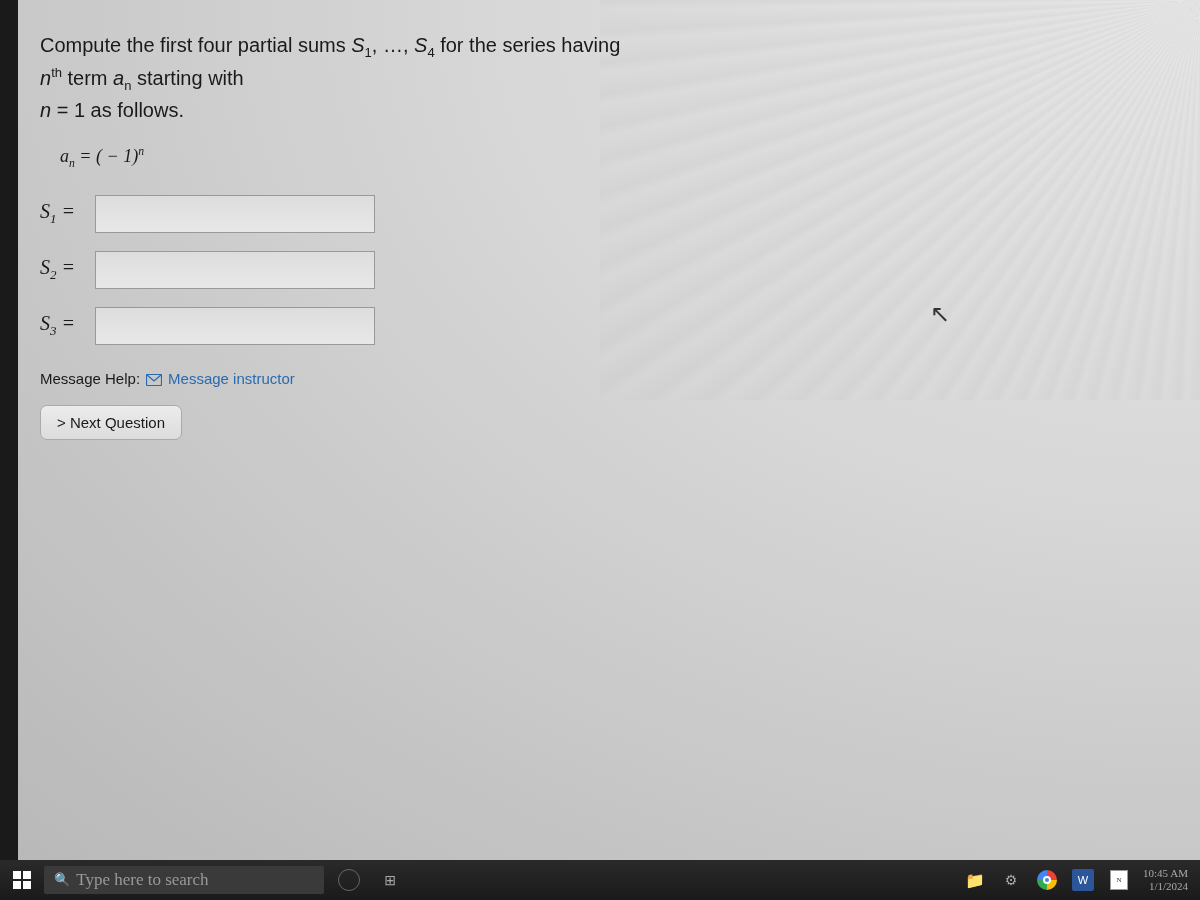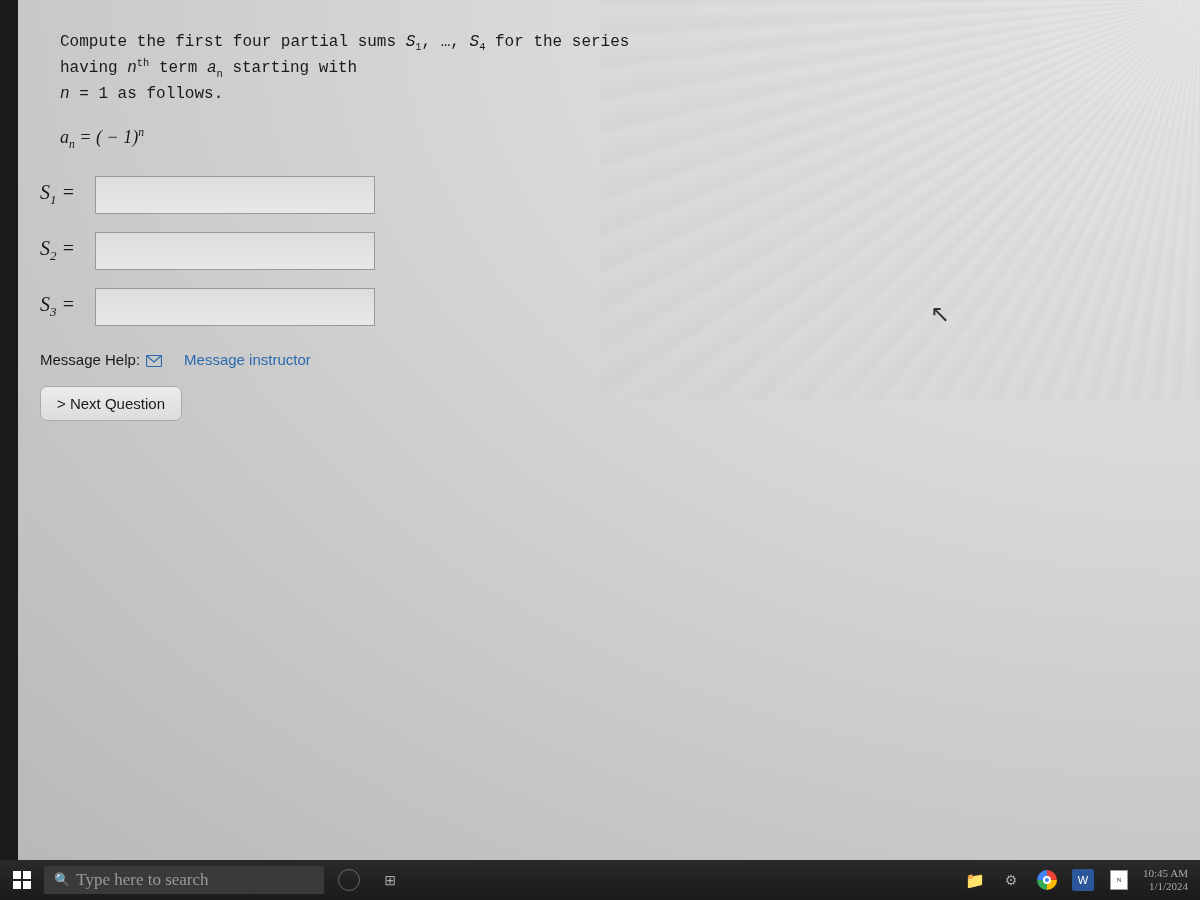--- a/index.html
+++ b/index.html
@@ -42,26 +42,25 @@
       z-index: 0;
     }
 
     .content-area {
       position: relative;
       z-index: 1;
       max-width: 600px;
     }
 
     .problem-title {
-      font-size: 16px;
-      font-family: Liberation Mono, monospace;
+      font-size: 20px;
+      font-family: Liberation Sans, sans-serif;
       color: #1a1a1a;
       line-height: 1.5;
       margin-bottom: 20px;
-      margin-left: 20px;
     }
 
     .formula-line {
       font-size: 18px;
       margin-bottom: 25px;
       margin-left: 20px;
       font-style: italic;
       color: #1a1a1a;
     }
 
@@ -101,21 +100,21 @@
       font-size: 15px;
       color: #1a1a1a;
       font-family: Arial, sans-serif;
     }
 
     .message-link {
       color: #2a6aad;
       text-decoration: none;
       display: flex;
       align-items: center;
-      gap: 20px;
+      gap: 4px;
       font-size: 15px;
       cursor: pointer;
     }
 
     .next-question-btn {
       display: flex;
       align-items: center;
       gap: 6px;
       padding: 8px 16px;
       background: #e8e8e8;

